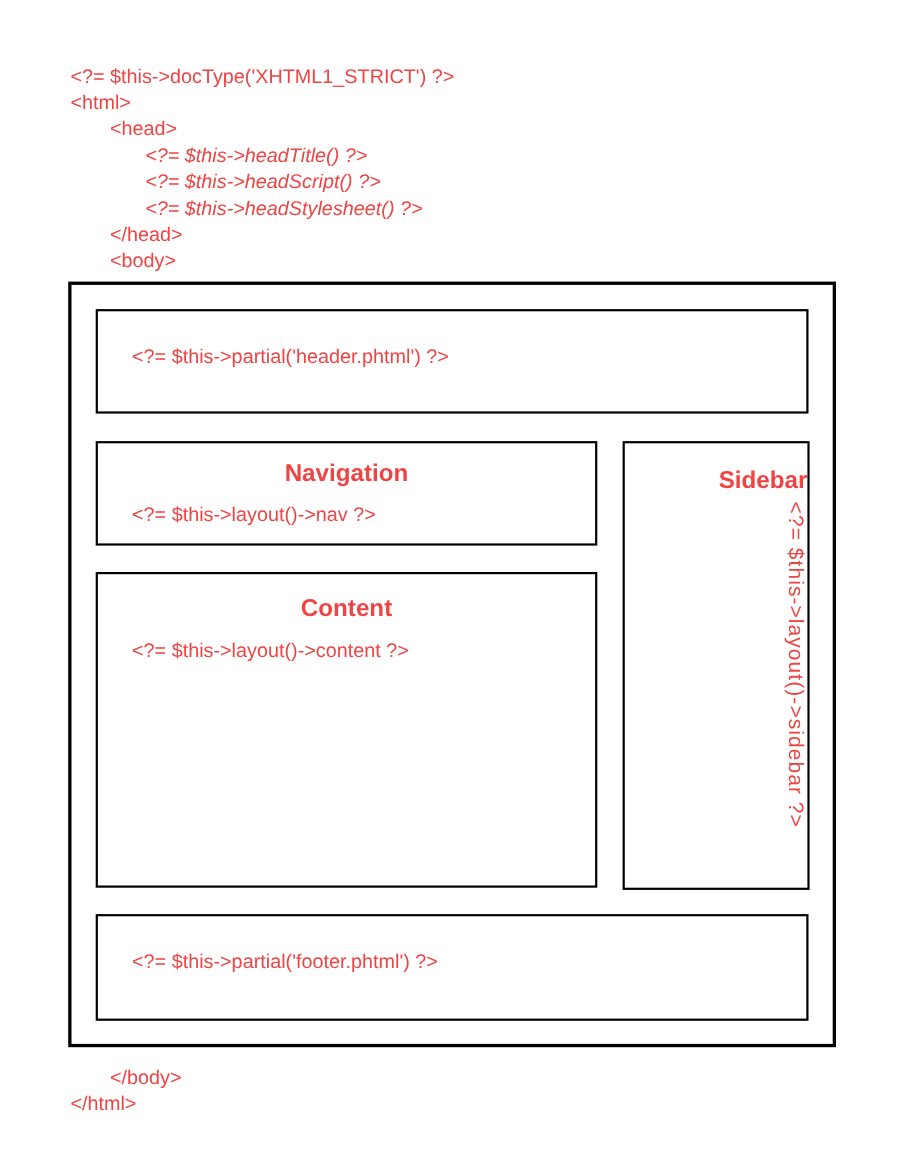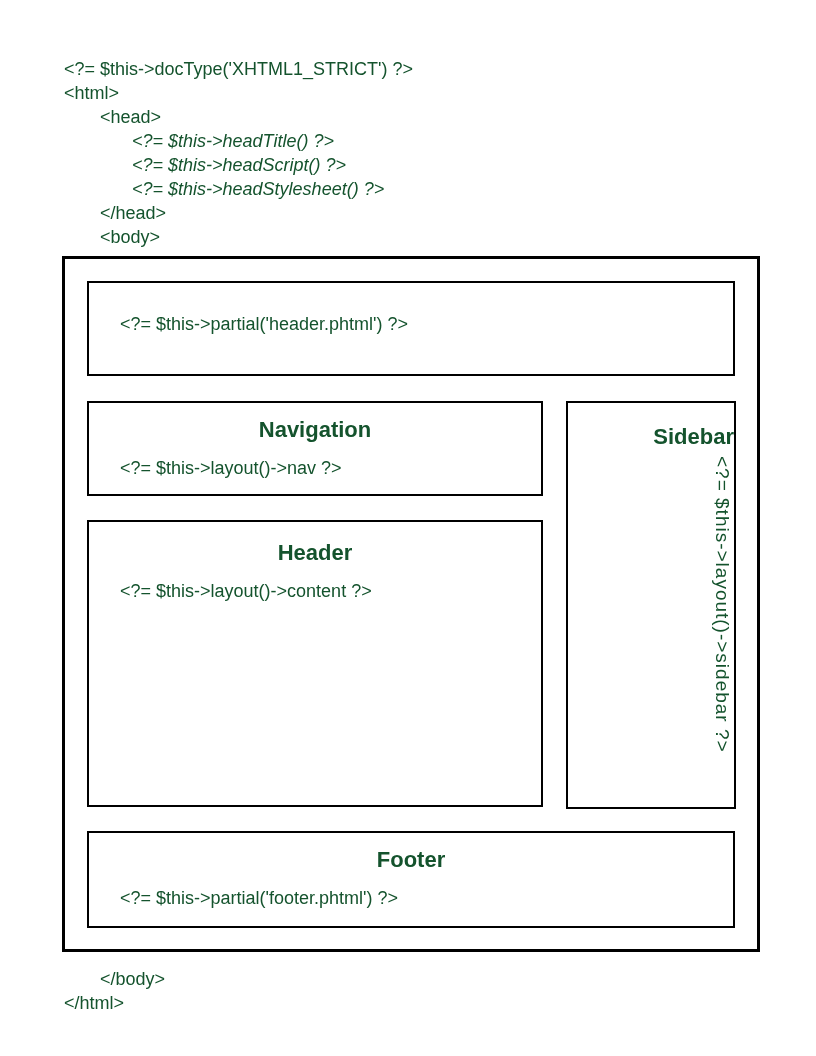--- a/index.html
+++ b/index.html
@@ -1,18 +1,18 @@
 <!DOCTYPE html>
 <html><head>
 <meta charset="utf-8">
 <style>
   html, body { margin:0; padding:0; background:#ffffff; }
   .page {
     position:relative; width:816px; height:1056px; background:#ffffff;
-    color:#14532d; font-family:"Liberation Sans", sans-serif; overflow:hidden;
+    color:#ef4444; font-family:"Liberation Sans", sans-serif; overflow:hidden;
   }
   .code-line { font-size:18px; line-height:24px; white-space:pre; }
   .ind0 { padding-left:0; }
   .ind1 { padding-left:36px; }
   .ind2 { padding-left:68px;font-style:italic; }
   .code-top    { position:absolute; left:64px; top:57px;  }
   .code-bottom { position:absolute; left:64px; top:967px; }
   .outer-box {
     position:absolute; left:62px; top:256px; width:698px; height:696px;
     border:3px solid #000; box-sizing:border-box; background:#fff;
@@ -62,26 +62,25 @@
     <div class="box-title">Navigation</div>
     <div class="box-code">&lt;?= $this-&gt;layout()-&gt;nav ?&gt;</div>
   </div>
 
   <div class="box" id="sidebar-box">
     <div class="box-title">Sidebar</div>
     <div class="v-code">&lt;?= $this-&gt;layout()-&gt;sidebar ?&gt;</div>
   </div>
 
   <div class="box" id="content-box">
-    <div class="box-title">Header</div>
+    <div class="box-title">Content</div>
     <div class="box-code">&lt;?= $this-&gt;layout()-&gt;content ?&gt;</div>
   </div>
 
   <div class="box" id="footer-box">
-    <div class="box-title">Footer</div>
     <div class="box-code">&lt;?= $this-&gt;partial('footer.phtml') ?&gt;</div>
   </div>
 
   <div class="code-bottom">
     <div class="code-line ind1">&lt;/body&gt;</div>
     <div class="code-line ind0">&lt;/html&gt;</div>
   </div>
 
 </div>
 

